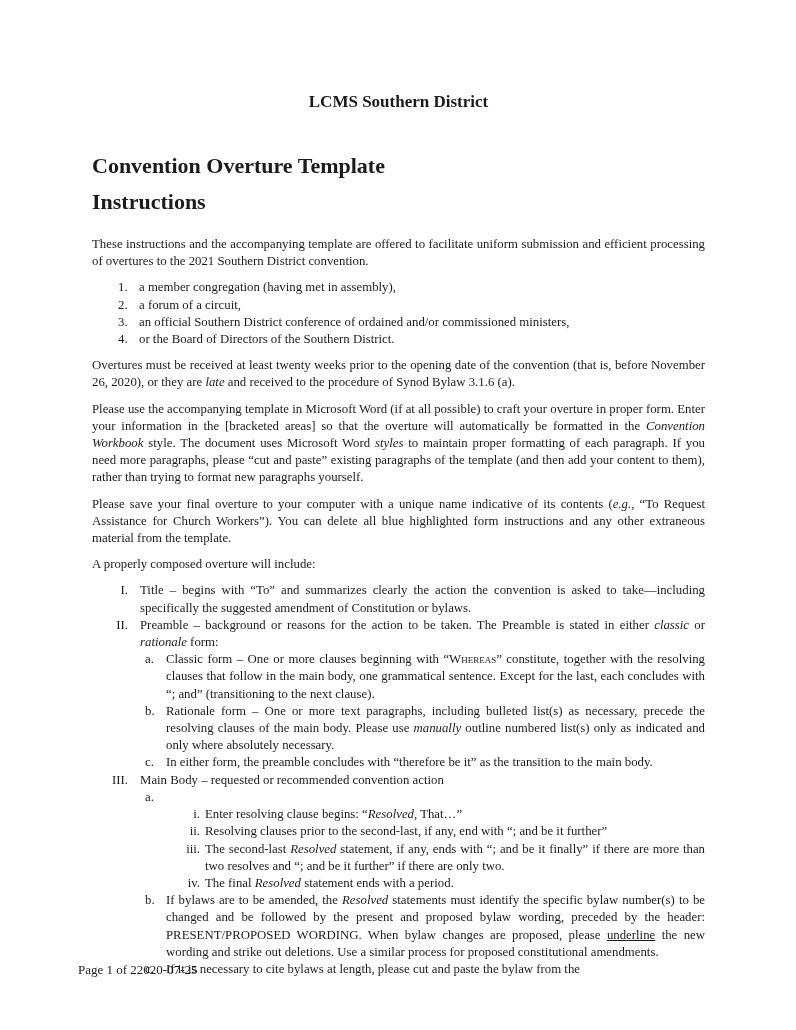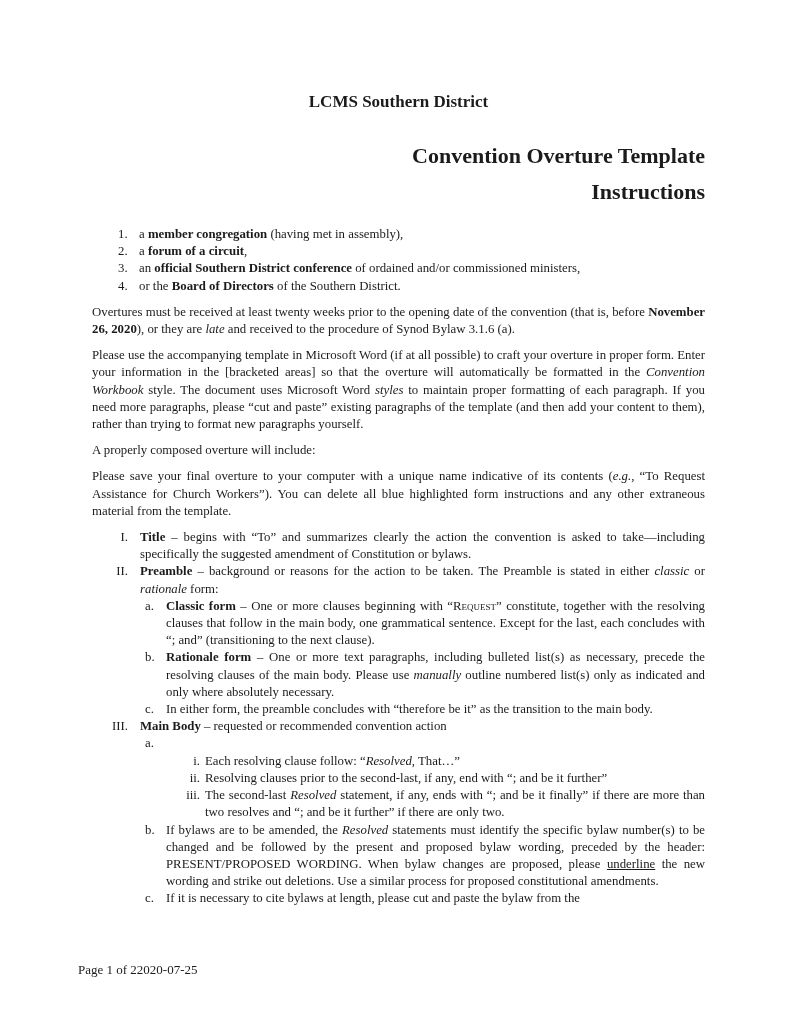--- a/index.html
+++ b/index.html
@@ -3,108 +3,113 @@
 <meta charset="utf-8">
 <style>
   html,body{margin:0;padding:0;}
   body{
     width:796px;height:1030px;background:#ffffff;position:relative;
     font-family:"Liberation Serif", serif;color:#1b1b1b;
     -webkit-font-smoothing:antialiased;
   }
   .page{position:absolute;inset:0;padding:92px 91px 12px 92px;box-sizing:border-box;}
   .doc-header{text-align:center;font-weight:bold;font-size:17px;line-height:20px;}
-  .doc-title{text-align:right;font-weight:bold;font-size:22px;line-height:36px;margin-top:26px;}
+  .doc-title{text-align:left;font-weight:bold;font-size:22px;line-height:36px;margin-top:36px;}
   .doc-body{margin-top:16px;font-size:12.8px;line-height:17.2px;}
   .b-p{margin:9px 0;text-align:justify;}
   .b-li{display:flex;margin:0;}
   .b-li .marker{flex:none;white-space:pre;}
   .b-li .content{flex:1;text-align:justify;}
   .lvl-num  > .marker{width:47px;padding-left:26px;box-sizing:border-box;}
   .lvl-rom  > .marker{width:36px;text-align:right;margin-right:12px;}
   .lvl-alpha> .marker{width:74px;padding-left:53px;box-sizing:border-box;}
   .lvl-romlow>.marker{width:108px;text-align:right;margin-right:5px;}
-  .b{font-weight:bold;}
+  .b{font-weight:normal;}
   .i{font-style:italic;}
   .sc{font-variant:small-caps;}
   .u{text-decoration:underline;}
   .doc-footer{
     position:absolute;left:78px;right:91px;top:962px;
     display:flex;justify-content:flex-start;
     font-weight:normal;font-size:13px;line-height:16px;
   }
 </style>
 </head>
 <body>
 
 <div class="page">
   <div class="doc-header">LCMS Southern District</div>
   <div class="doc-title">
     <div>Convention Overture Template</div>
     <div>Instructions</div>
   </div>
   <div class="doc-body">
+      <div class="blk b-p"><span class="content"><span>These instructions and the accompanying template are offered to facilitate uniform submission and efficient processing of overtures to the 2021 Southern District convention.</span></span></div>
       <div class="blk b-li lvl-num">
         <span class="marker">1.</span>
         <span class="content"><span>a </span><span class="b">member congregation</span><span> (having met in assembly),</span></span>
       </div>
       <div class="blk b-li lvl-num">
         <span class="marker">2.</span>
         <span class="content"><span>a </span><span class="b">forum of a circuit</span><span>,</span></span>
       </div>
       <div class="blk b-li lvl-num">
         <span class="marker">3.</span>
         <span class="content"><span>an </span><span class="b">official Southern District conference</span><span> of ordained and/or commissioned ministers,</span></span>
       </div>
       <div class="blk b-li lvl-num">
         <span class="marker">4.</span>
         <span class="content"><span>or the </span><span class="b">Board of Directors</span><span> of the Southern District.</span></span>
       </div>
       <div class="blk b-p"><span class="content"><span>Overtures must be received at least twenty weeks prior to the opening date of the convention (that is, before </span><span class="b">November 26, 2020</span><span>), or they are </span><span class="i">late</span><span> and received to the procedure of Synod Bylaw 3.1.6 (a).</span></span></div>
       <div class="blk b-p"><span class="content"><span>Please use the accompanying template in Microsoft Word (if at all possible) to craft your overture in proper form. Enter your information in the [bracketed areas] so that the overture will automatically be formatted in the </span><span class="i">Convention Workbook</span><span> style. The document uses Microsoft Word </span><span class="i">styles</span><span> to maintain proper formatting of each paragraph. If you need more paragraphs, please “cut and paste” existing paragraphs of the template (and then add your content to them), rather than trying to format new paragraphs yourself.</span></span></div>
+      <div class="blk b-p"><span class="content"><span>Please save your final overture to your computer with a unique name indicative of its contents (</span><span class="i">e.g.</span><span>, “To Request Assistance for Church Workers”). You can delete all blue highlighted form instructions and any other extraneous material from the template.</span></span></div>
       <div class="blk b-p"><span class="content"><span>A properly composed overture will include:</span></span></div>
-      <div class="blk b-p"><span class="content"><span>Please save your final overture to your computer with a unique name indicative of its contents (</span><span class="i">e.g.</span><span>, “To Request Assistance for Church Workers”). You can delete all blue highlighted form instructions and any other extraneous material from the template.</span></span></div>
       <div class="blk b-li lvl-rom">
         <span class="marker">I.</span>
         <span class="content"><span class="b">Title</span><span> – begins with “To” and summarizes clearly the action the convention is asked to take—including specifically the suggested amendment of Constitution or bylaws.</span></span>
       </div>
       <div class="blk b-li lvl-rom">
         <span class="marker">II.</span>
         <span class="content"><span class="b">Preamble</span><span> – background or reasons for the action to be taken. The Preamble is stated in either </span><span class="i">classic</span><span> or </span><span class="i">rationale</span><span> form:</span></span>
       </div>
       <div class="blk b-li lvl-alpha">
         <span class="marker">a.</span>
-        <span class="content"><span class="b">Classic form</span><span> – One or more clauses beginning with “</span><span class="sc">Request</span><span>” constitute, together with the resolving clauses that follow in the main body, one grammatical sentence. Except for the last, each concludes with “; and” (transitioning to the next clause).</span></span>
+        <span class="content"><span class="b">Classic form</span><span> – One or more clauses beginning with “</span><span class="sc">Whereas</span><span>” constitute, together with the resolving clauses that follow in the main body, one grammatical sentence. Except for the last, each concludes with “; and” (transitioning to the next clause).</span></span>
       </div>
       <div class="blk b-li lvl-alpha">
         <span class="marker">b.</span>
         <span class="content"><span class="b">Rationale form</span><span> – One or more text paragraphs, including bulleted list(s) as necessary, precede the resolving clauses of the main body. Please use </span><span class="i">manually</span><span> outline numbered list(s) only as indicated and only where absolutely necessary.</span></span>
       </div>
       <div class="blk b-li lvl-alpha">
         <span class="marker">c.</span>
         <span class="content"><span>In either form, the preamble concludes with “therefore be it” as the transition to the main body.</span></span>
       </div>
       <div class="blk b-li lvl-rom">
         <span class="marker">III.</span>
         <span class="content"><span class="b">Main Body</span><span> – requested or recommended convention action</span></span>
       </div>
       <div class="blk b-li lvl-alpha">
         <span class="marker">a.</span>
       </div>
       <div class="blk b-li lvl-romlow">
         <span class="marker">i.</span>
-        <span class="content"><span>Each resolving clause follow: “</span><span class="i">Resolved</span><span>, That…”</span></span>
+        <span class="content"><span>Enter resolving clause begins: “</span><span class="i">Resolved</span><span>, That…”</span></span>
       </div>
       <div class="blk b-li lvl-romlow">
         <span class="marker">ii.</span>
         <span class="content"><span>Resolving clauses prior to the second-last, if any, end with “; and be it further”</span></span>
       </div>
       <div class="blk b-li lvl-romlow">
         <span class="marker">iii.</span>
         <span class="content"><span>The second-last </span><span class="i">Resolved</span><span> statement, if any, ends with “; and be it finally” if there are more than two resolves and “; and be it further” if there are only two.</span></span>
+      </div>
+      <div class="blk b-li lvl-romlow">
+        <span class="marker">iv.</span>
+        <span class="content"><span>The final </span><span class="i">Resolved</span><span> statement ends with a period.</span></span>
       </div>
       <div class="blk b-li lvl-alpha">
         <span class="marker">b.</span>
         <span class="content"><span>If bylaws are to be amended, the </span><span class="i">Resolved</span><span> statements must identify the specific bylaw number(s) to be changed and be followed by the present and proposed bylaw wording, preceded by the header: PRESENT/PROPOSED WORDING. When bylaw changes are proposed, please </span><span class="u">underline</span><span> the new wording and strike out deletions. Use a similar process for proposed constitutional amendments.</span></span>
       </div>
       <div class="blk b-li lvl-alpha">
         <span class="marker">c.</span>
         <span class="content"><span>If it is necessary to cite bylaws at length, please cut and paste the bylaw from the</span></span>
       </div>
     </div>

